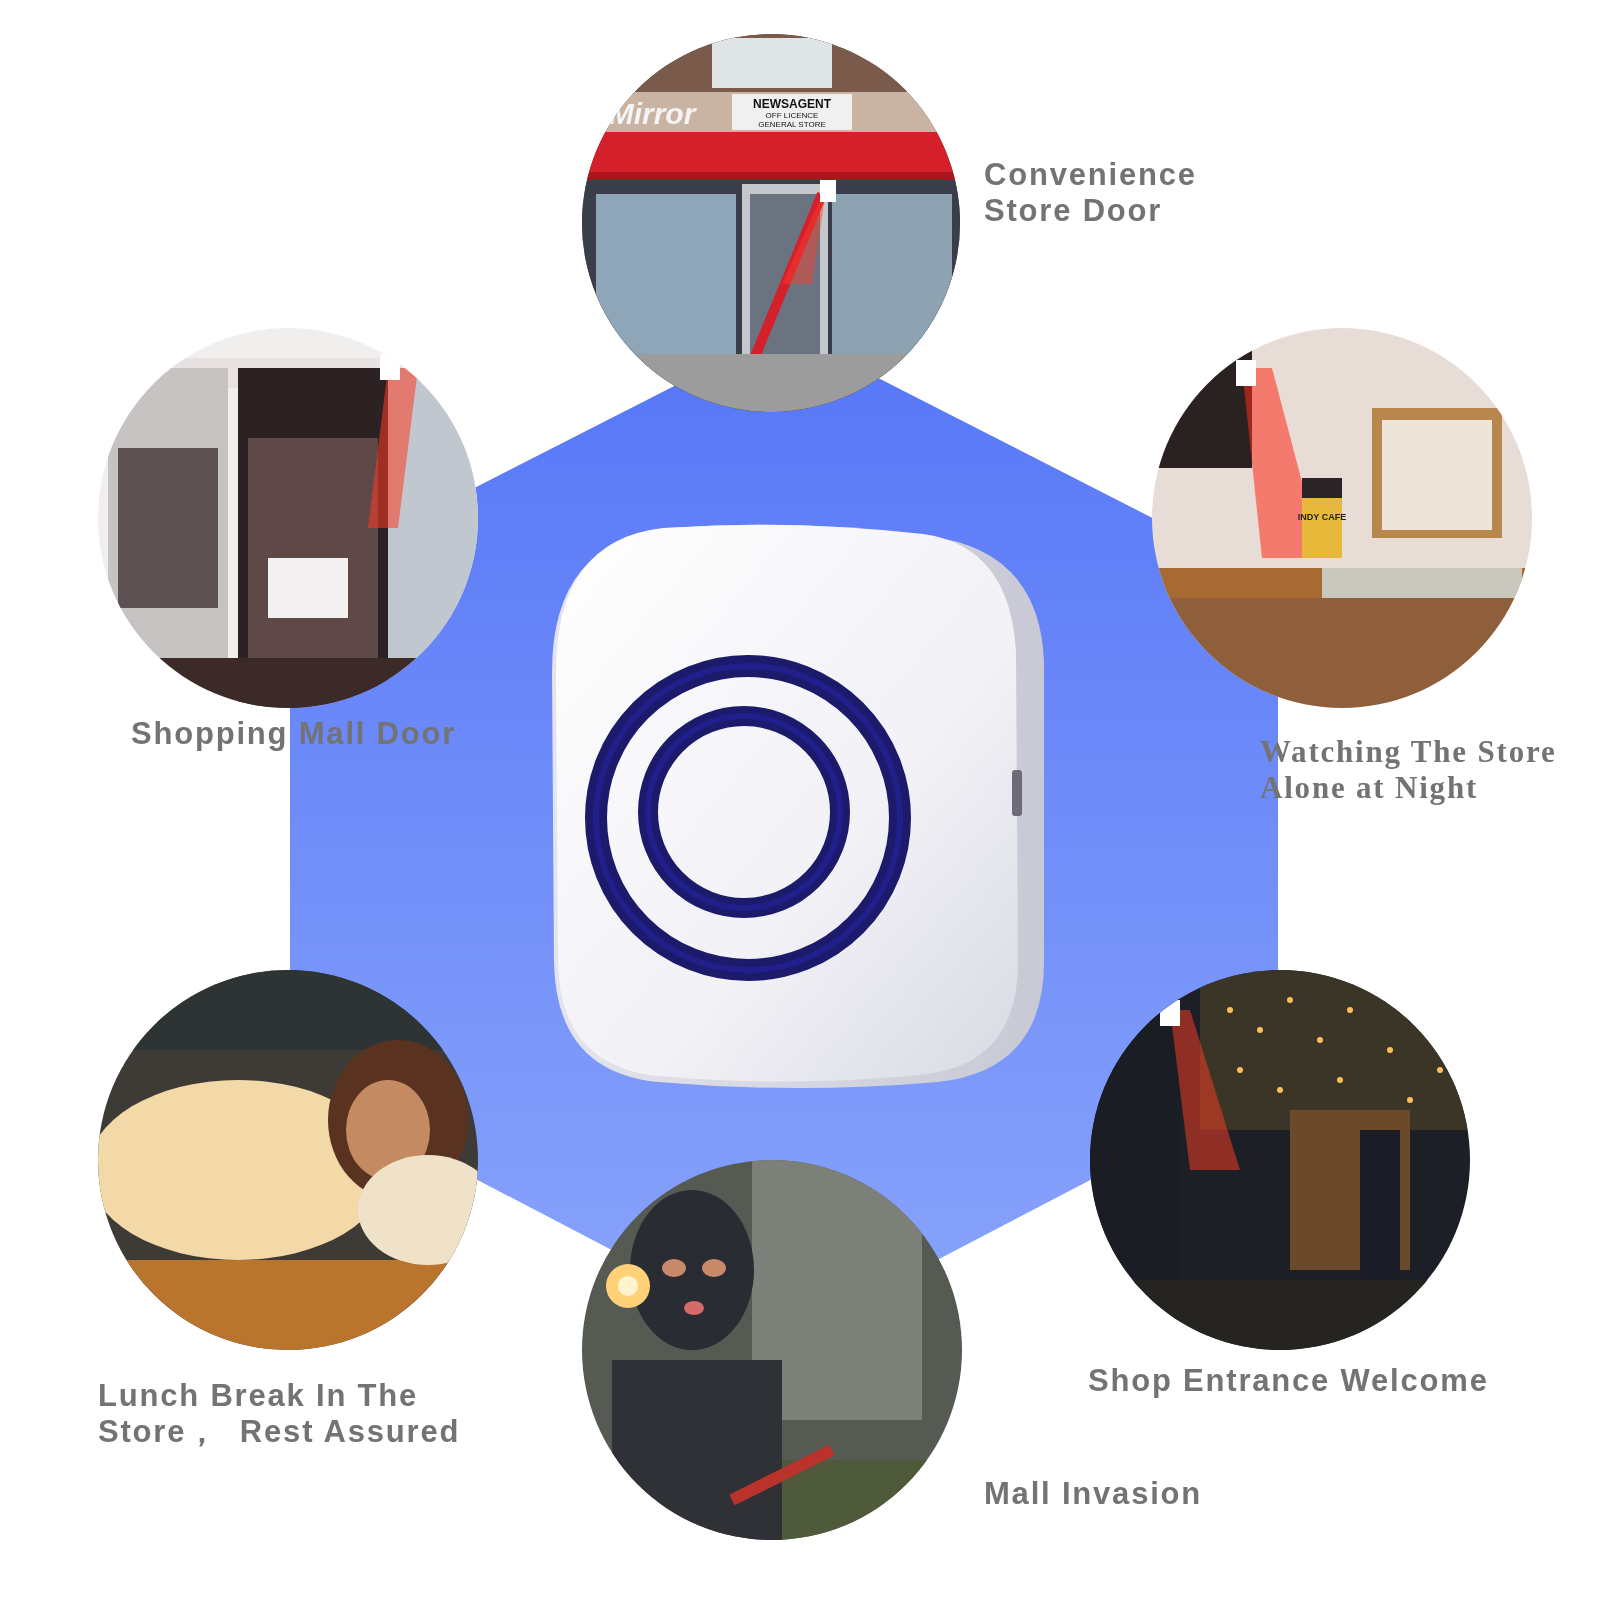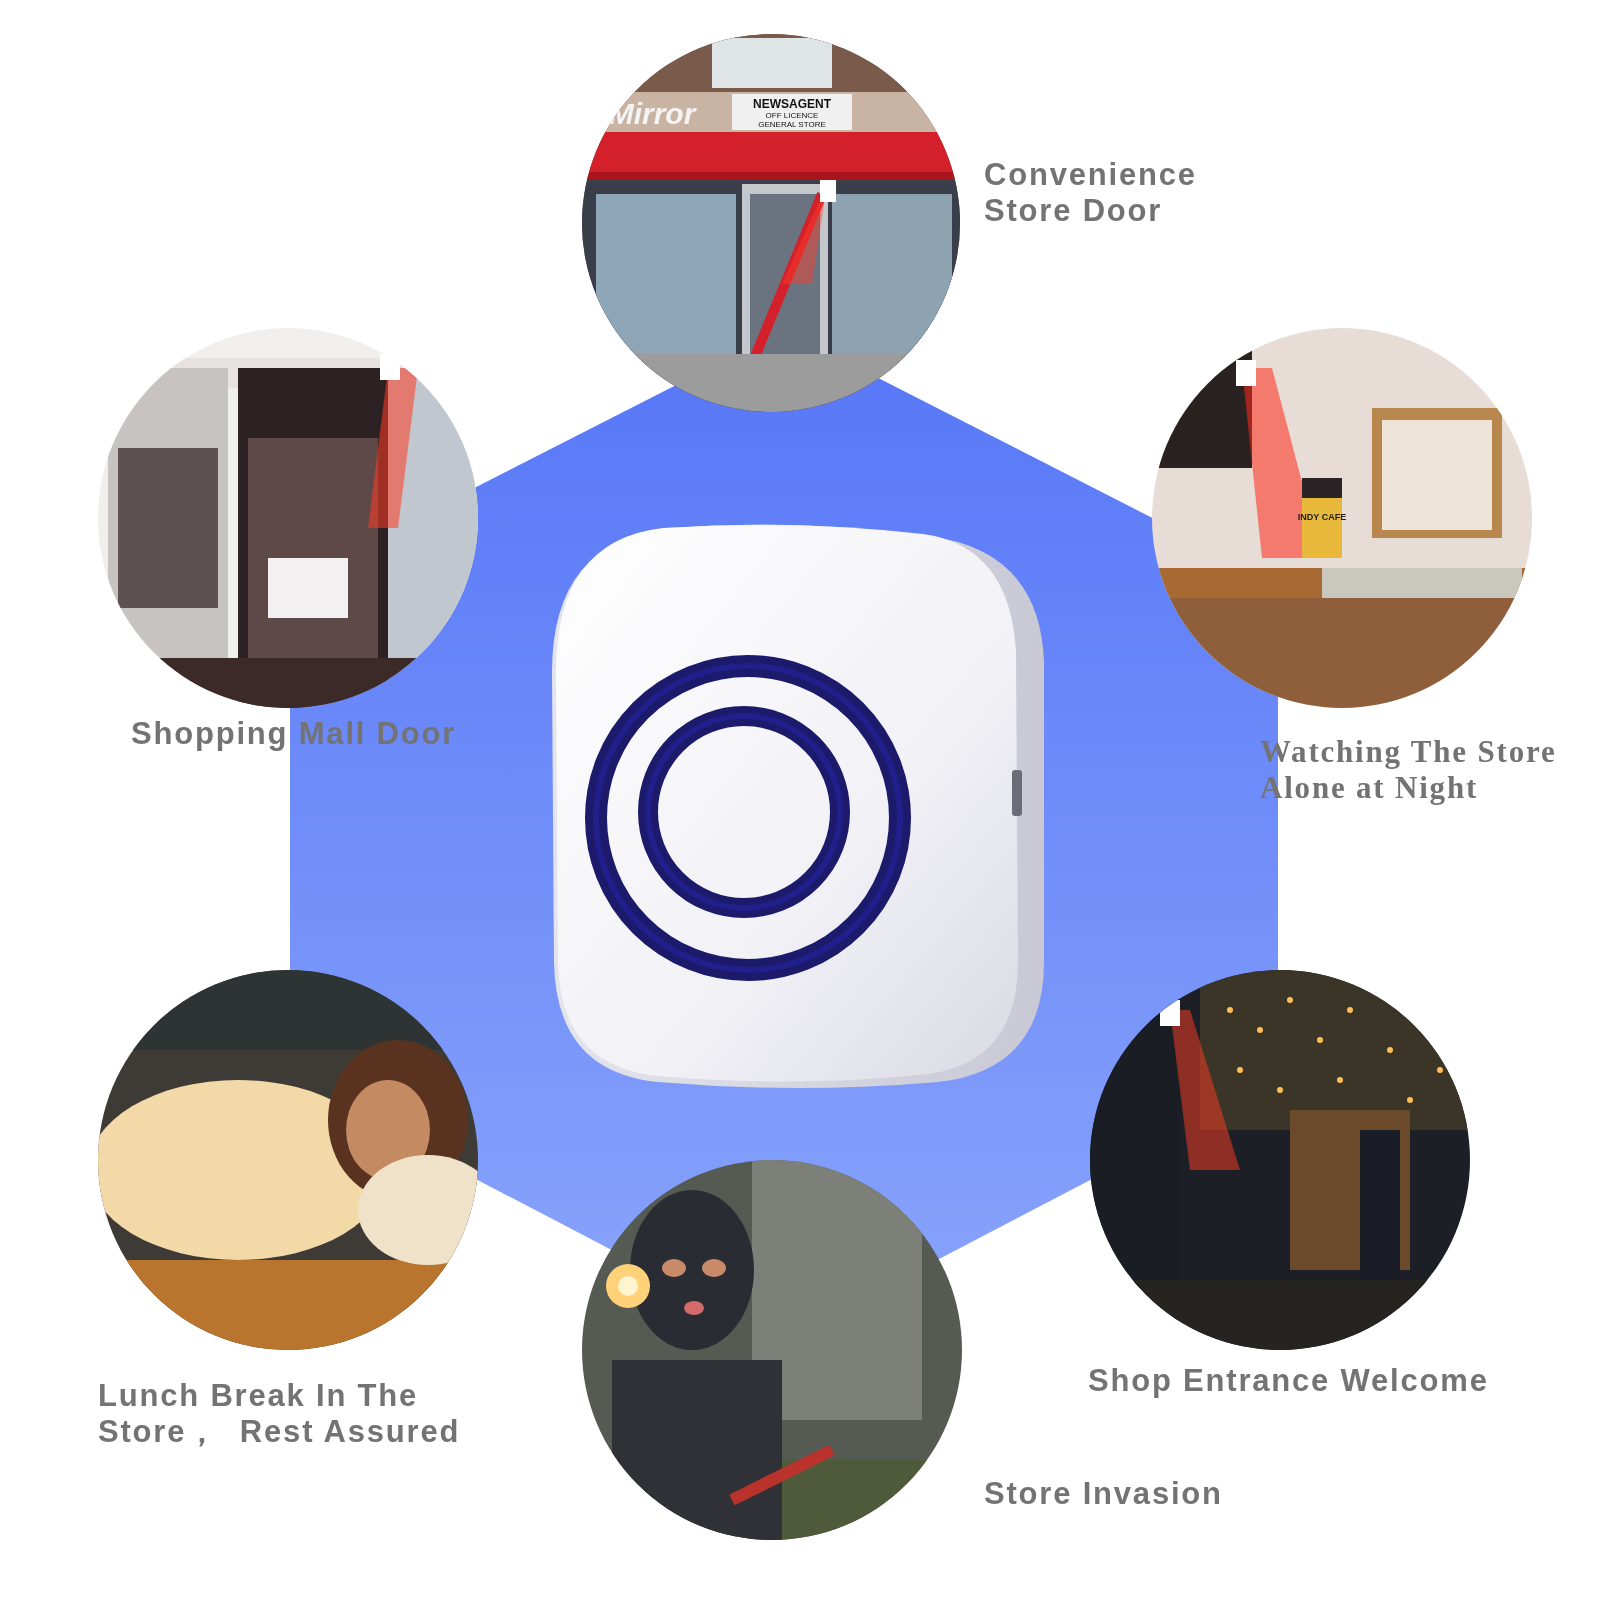--- a/index.html
+++ b/index.html
@@ -131,21 +131,21 @@
     <ellipse cx="110" cy="110" rx="62" ry="80" fill="#2a2c33"></ellipse>
     <ellipse cx="92" cy="108" rx="12" ry="9" fill="#c98a6a"></ellipse>
     <ellipse cx="132" cy="108" rx="12" ry="9" fill="#c98a6a"></ellipse>
     <ellipse cx="112" cy="148" rx="10" ry="7" fill="#d46a6a"></ellipse>
     <rect x="30" y="200" width="170" height="180" fill="#2f3136"></rect>
     <circle cx="46" cy="126" r="22" fill="#ffd27a"></circle>
     <circle cx="46" cy="126" r="10" fill="#fff4d0"></circle>
     <line x1="150" y1="340" x2="250" y2="290" stroke="#b9332c" stroke-width="12"></line>
   </svg>
 </div>
-<div class="caption" style="left:984px;top:1476px;">Store Invasion</div>
+<div class="caption" style="left:984px;top:1476px;">Mall Invasion</div>
 
 <div class="scene" style="left:1090px;top:970px;width:380px;height:380px;">
   <svg viewBox="0 0 380 380">
     <rect width="380" height="380" fill="#1c2026"></rect>
     <rect x="110" y="0" width="270" height="160" fill="#3a3526"></rect>
     <g fill="#ffbf58">
       <circle cx="140" cy="40" r="3"></circle>
         <circle cx="170" cy="60" r="3"></circle>
         <circle cx="200" cy="30" r="3"></circle>
       <circle cx="230" cy="70" r="3"></circle>

